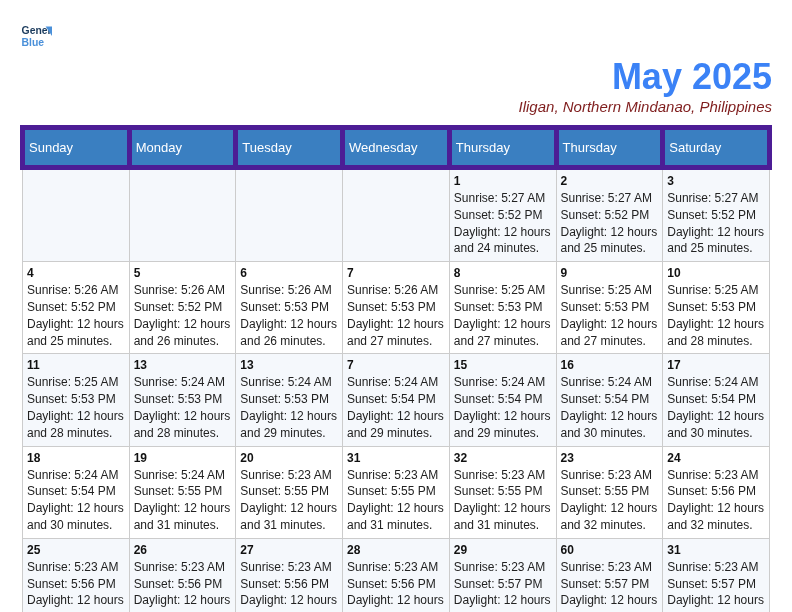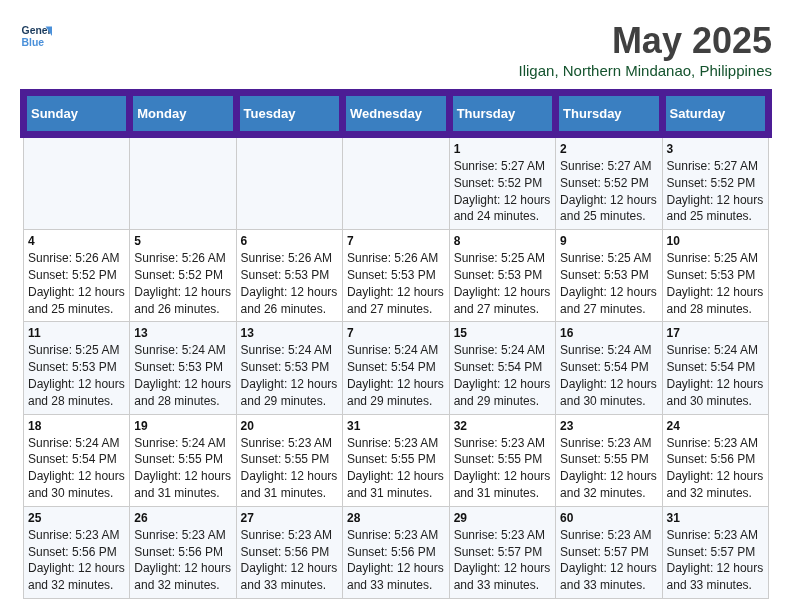--- a/index.html
+++ b/index.html
@@ -24,39 +24,41 @@
     .logo-icon {
       width: 32px;
       height: 32px;
     }
     .title-block {
       text-align: right;
     }
     .month-title {
       font-size: 36px;
       font-weight: bold;
-      color: #404040;
+      color: #3b82f6;
+      margin-top: 36px;
     }
     .location {
       font-size: 15px;
-      color: #14532d;
+      color: #7f1d1d;
+      font-style: italic;
     }
     table {
       width: 100%;
       border-collapse: collapse;
       font-size: 11px;
     }
     thead th {
       background-color: #3a7fc1;
       color: #fff;
       padding: 10px 4px;
       text-align: left;
       font-size: 13px;
-      font-weight: bold;
-      border: 7px solid #4c1d95;
+      font-weight: normal;
+      border: 5px solid #4c1d95;
     }
     tbody td {
       border: 1px solid #ccc;
       vertical-align: top;
       padding: 4px;
       height: 80px;
       width: 107px;
       background: #fff;
     }
     tbody tr:nth-child(odd) td {

